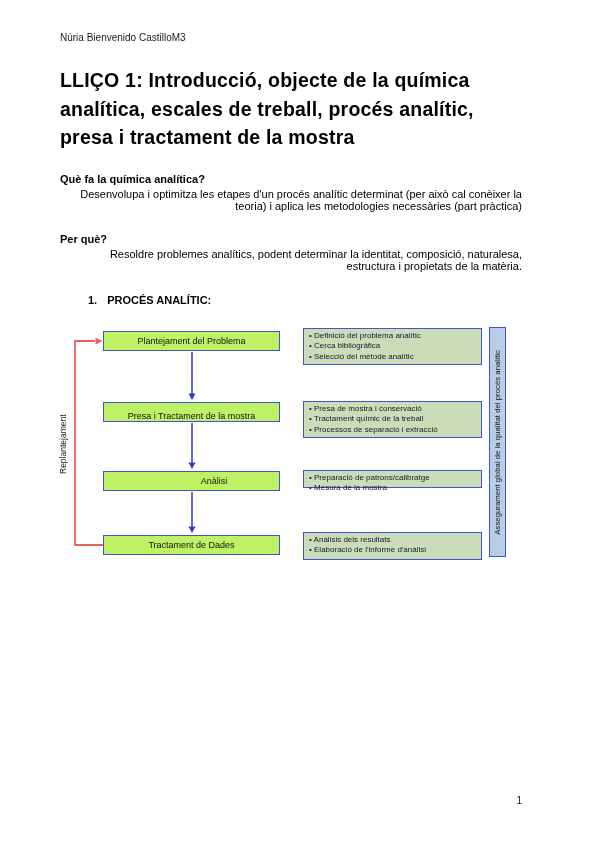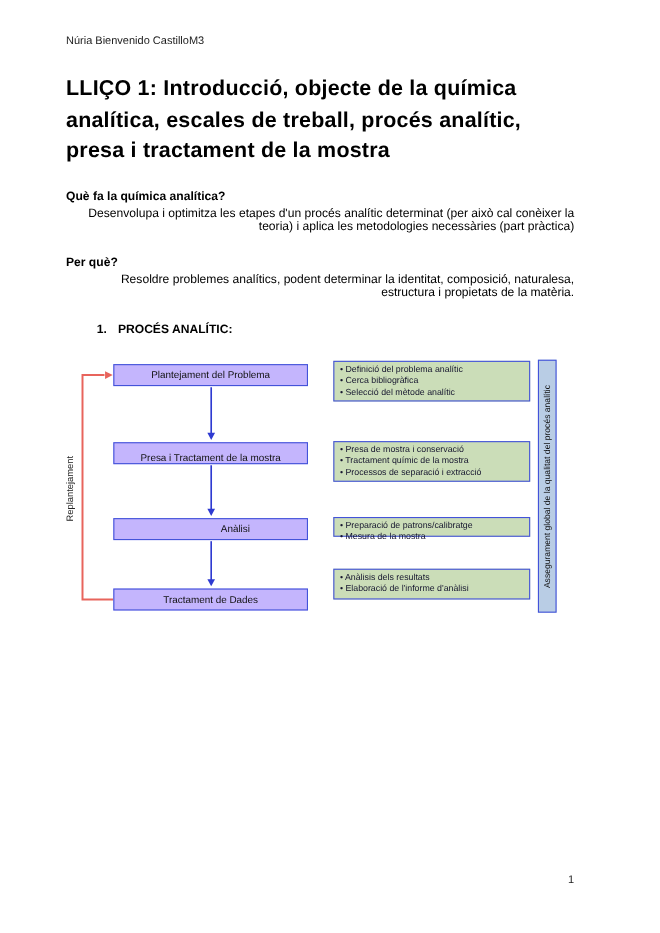--- a/index.html
+++ b/index.html
@@ -51,34 +51,34 @@
     margin-top:13px;
     width:462px;height:250px;
   }
   .connectors{position:absolute;left:0;top:0;pointer-events:none;}
   .blue-line{stroke:var(--arrow);stroke-width:1.5;fill:none;}
   .blue-head{fill:var(--arrow);stroke:none;}
   .red-line{stroke:var(--feedback);stroke-width:1.8;fill:none;}
   .red-head{fill:var(--feedback);stroke:none;}
   .step-box{
     position:absolute;left:43px;width:177px;height:20px;
-    background:#c4b5fd;border:1.5px solid var(--box-border);
+    background:#bef264;border:1.5px solid var(--box-border);
     display:flex;align-items:center;justify-content:center;
     font-size:9px;color:#111;
   }
   .step-0{top:12px;}.step-1{top:83px;align-items:flex-end;}.step-2{top:152px;padding-left:45px;}.step-3{top:216px;}
   .bullets-box{
     position:absolute;left:243px;width:179px;
     background:var(--bullets-bg);border:1.5px solid var(--box-border);
     padding:2px 5px;
   }
   .bul-0{top:9px;height:37px;}
   .bul-1{top:82px;height:37px;}
   .bul-2{top:151px;height:18px;}
-  .bul-3{top:198px;height:28px;}
+  .bul-3{top:213px;height:28px;}
   .bullets-box ul{list-style:none;}
   .bullets-box li{
     font-size:8px;line-height:10.5px;color:#15152e;
     white-space:nowrap;
   }
   .bullets-box li::before{content:"• ";}
   .v-label{
     position:absolute;left:-4px;top:55px;height:140px;width:14px;
     writing-mode:vertical-rl;transform:rotate(180deg);
     display:flex;align-items:center;justify-content:center;
@@ -156,21 +156,21 @@
     <div class="bullets-box bul-0">
       <ul>
         <li>Definició del problema analític</li>
         <li>Cerca bibliogràfica</li>
         <li>Selecció del mètode analític</li>
       </ul>
     </div>
     <div class="bullets-box bul-1">
       <ul>
         <li>Presa de mostra i conservació</li>
-        <li>Tractament químic de la mostra</li>
+        <li>Tractament químic de la treball</li>
         <li>Processos de separació i extracció</li>
       </ul>
     </div>
     <div class="bullets-box bul-2">
       <ul>
         <li>Preparació de patrons/calibratge</li>
         <li>Mesura de la mostra</li>
       </ul>
     </div>
     <div class="bullets-box bul-3">

